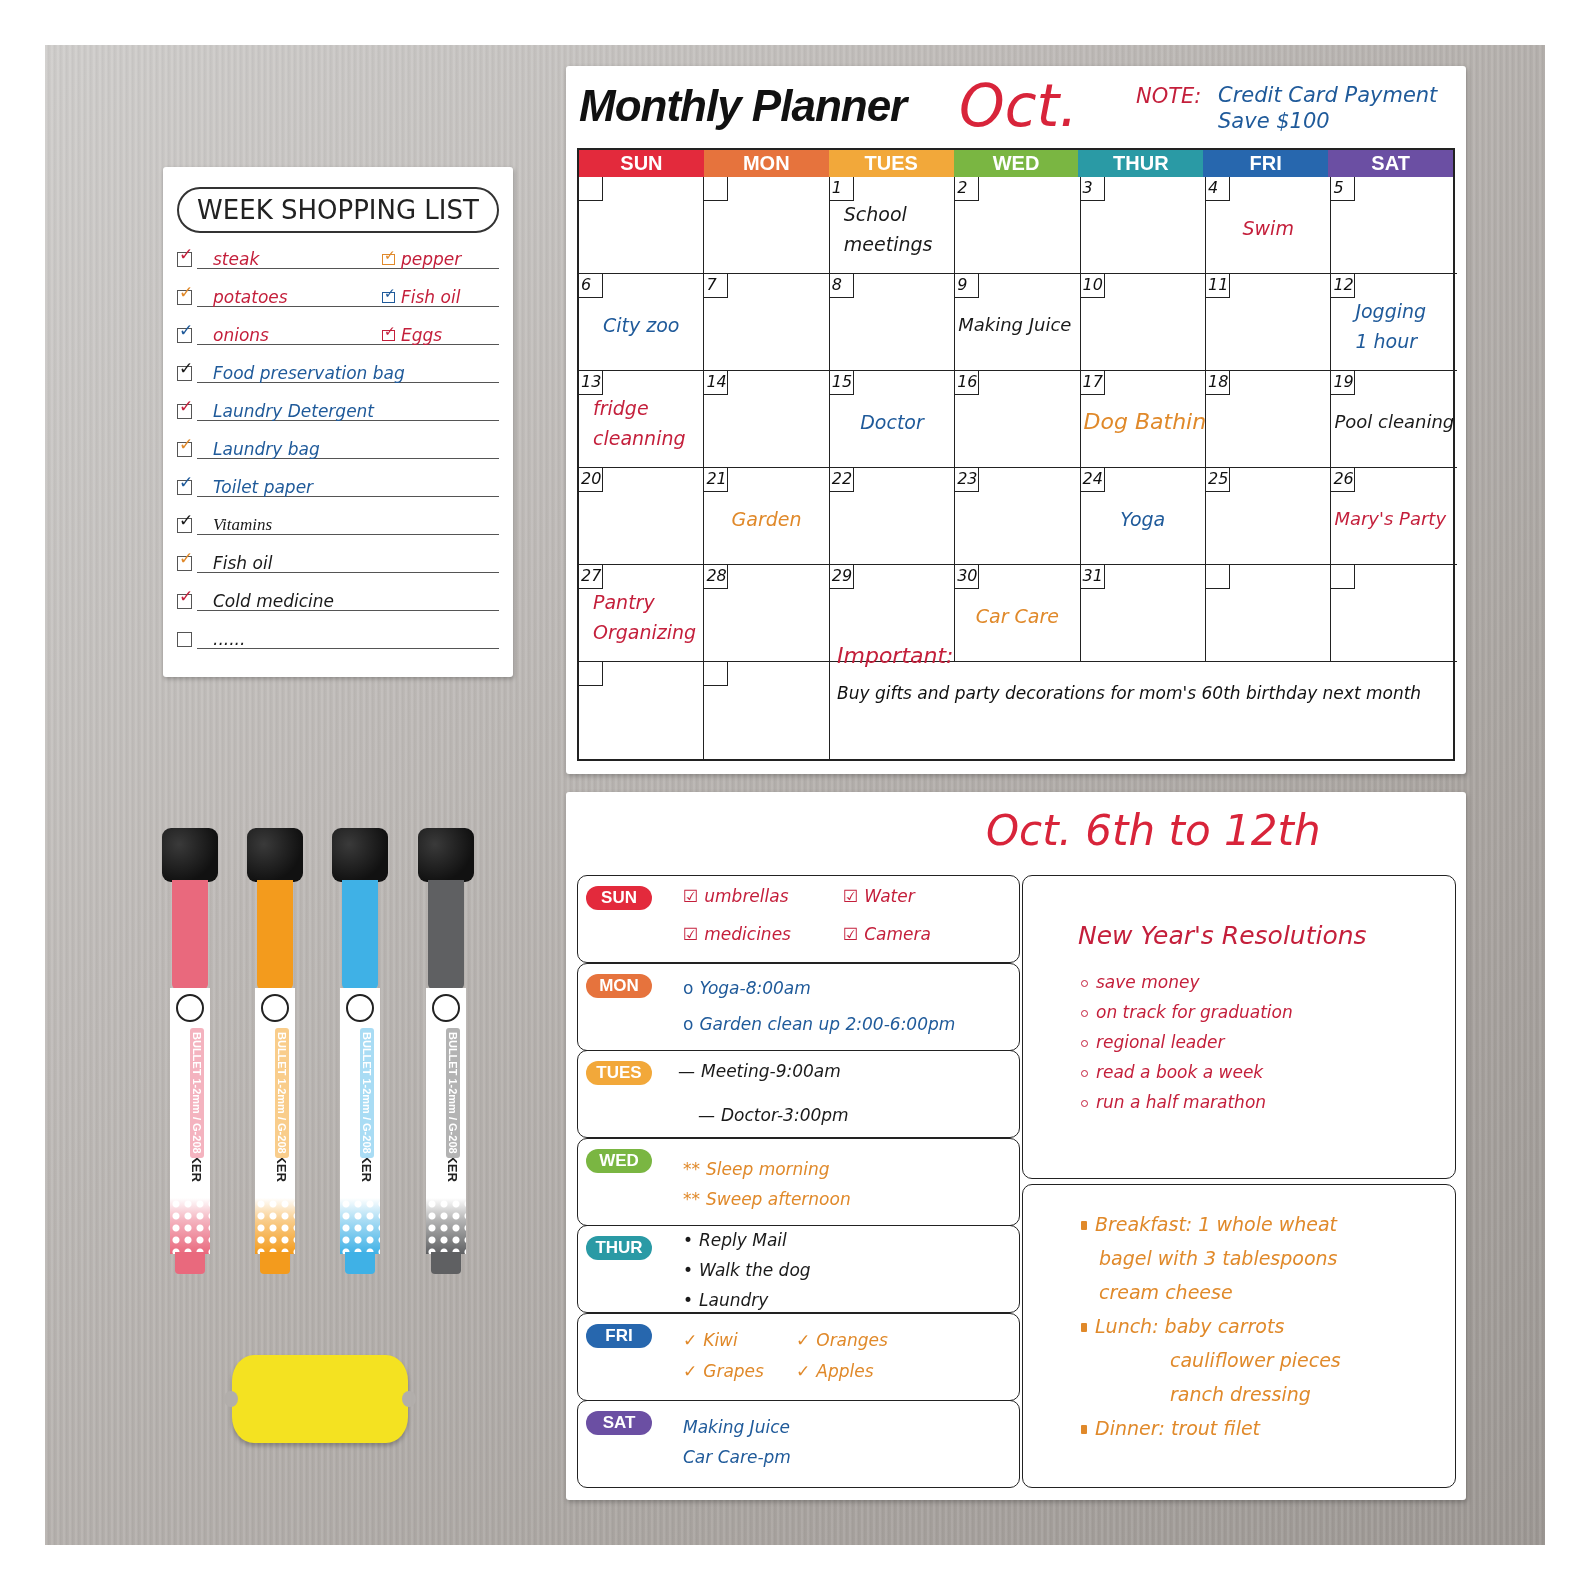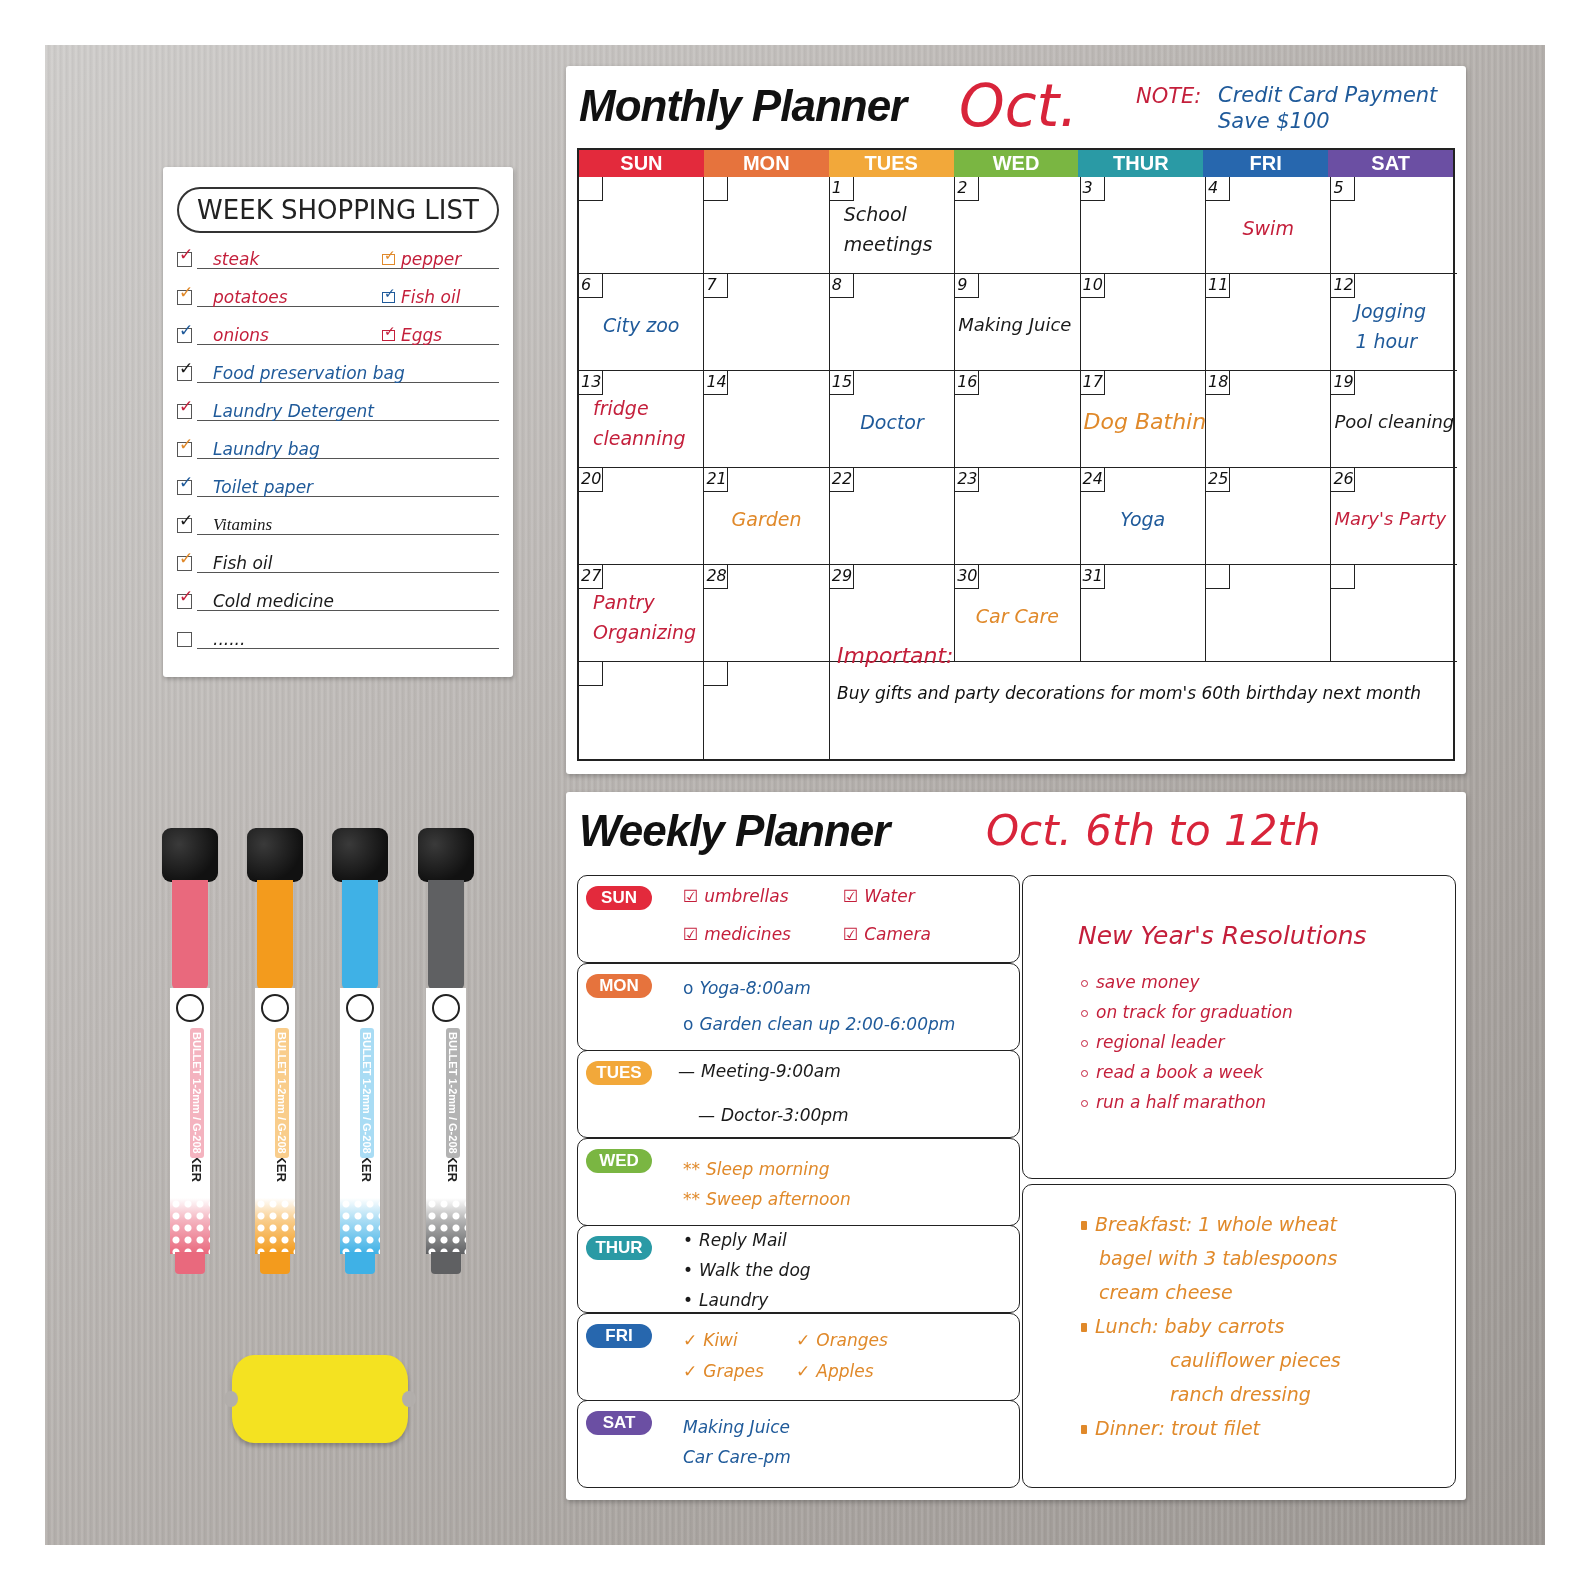--- a/index.html
+++ b/index.html
@@ -472,21 +472,20 @@
         </div>
       </div>
     <div class="m-important">
       <div class="lbl">Important:</div>
       <div class="txt">Buy gifts and party decorations for mom's 60th birthday next month</div>
     </div>
   </div>
 </div>
 
 <div class="weekly">
-  <div class="big-title w-title">Weekly Planner</div>
   <div class="w-range">Oct. 6th to 12th</div>
   <div id="w-days">
       <div class="w-day" style="top: 83px;">
         <div class="pill" style="background: rgb(227, 42, 60);">SUN</div>
         <div class="w-item hand" style="left: 105px; top: 10px; color: rgb(196, 31, 59);"><span class="bullet">☑</span><span>umbrellas</span></div>
         <div class="w-item hand" style="left: 265px; top: 10px; color: rgb(196, 31, 59);"><span class="bullet">☑</span><span>Water</span></div>
         <div class="w-item hand" style="left: 105px; top: 48px; color: rgb(196, 31, 59);"><span class="bullet">☑</span><span>medicines</span></div>
         <div class="w-item hand" style="left: 265px; top: 48px; color: rgb(196, 31, 59);"><span class="bullet">☑</span><span>Camera</span></div>
       </div>
       <div class="w-day" style="top: 170.5px;">

